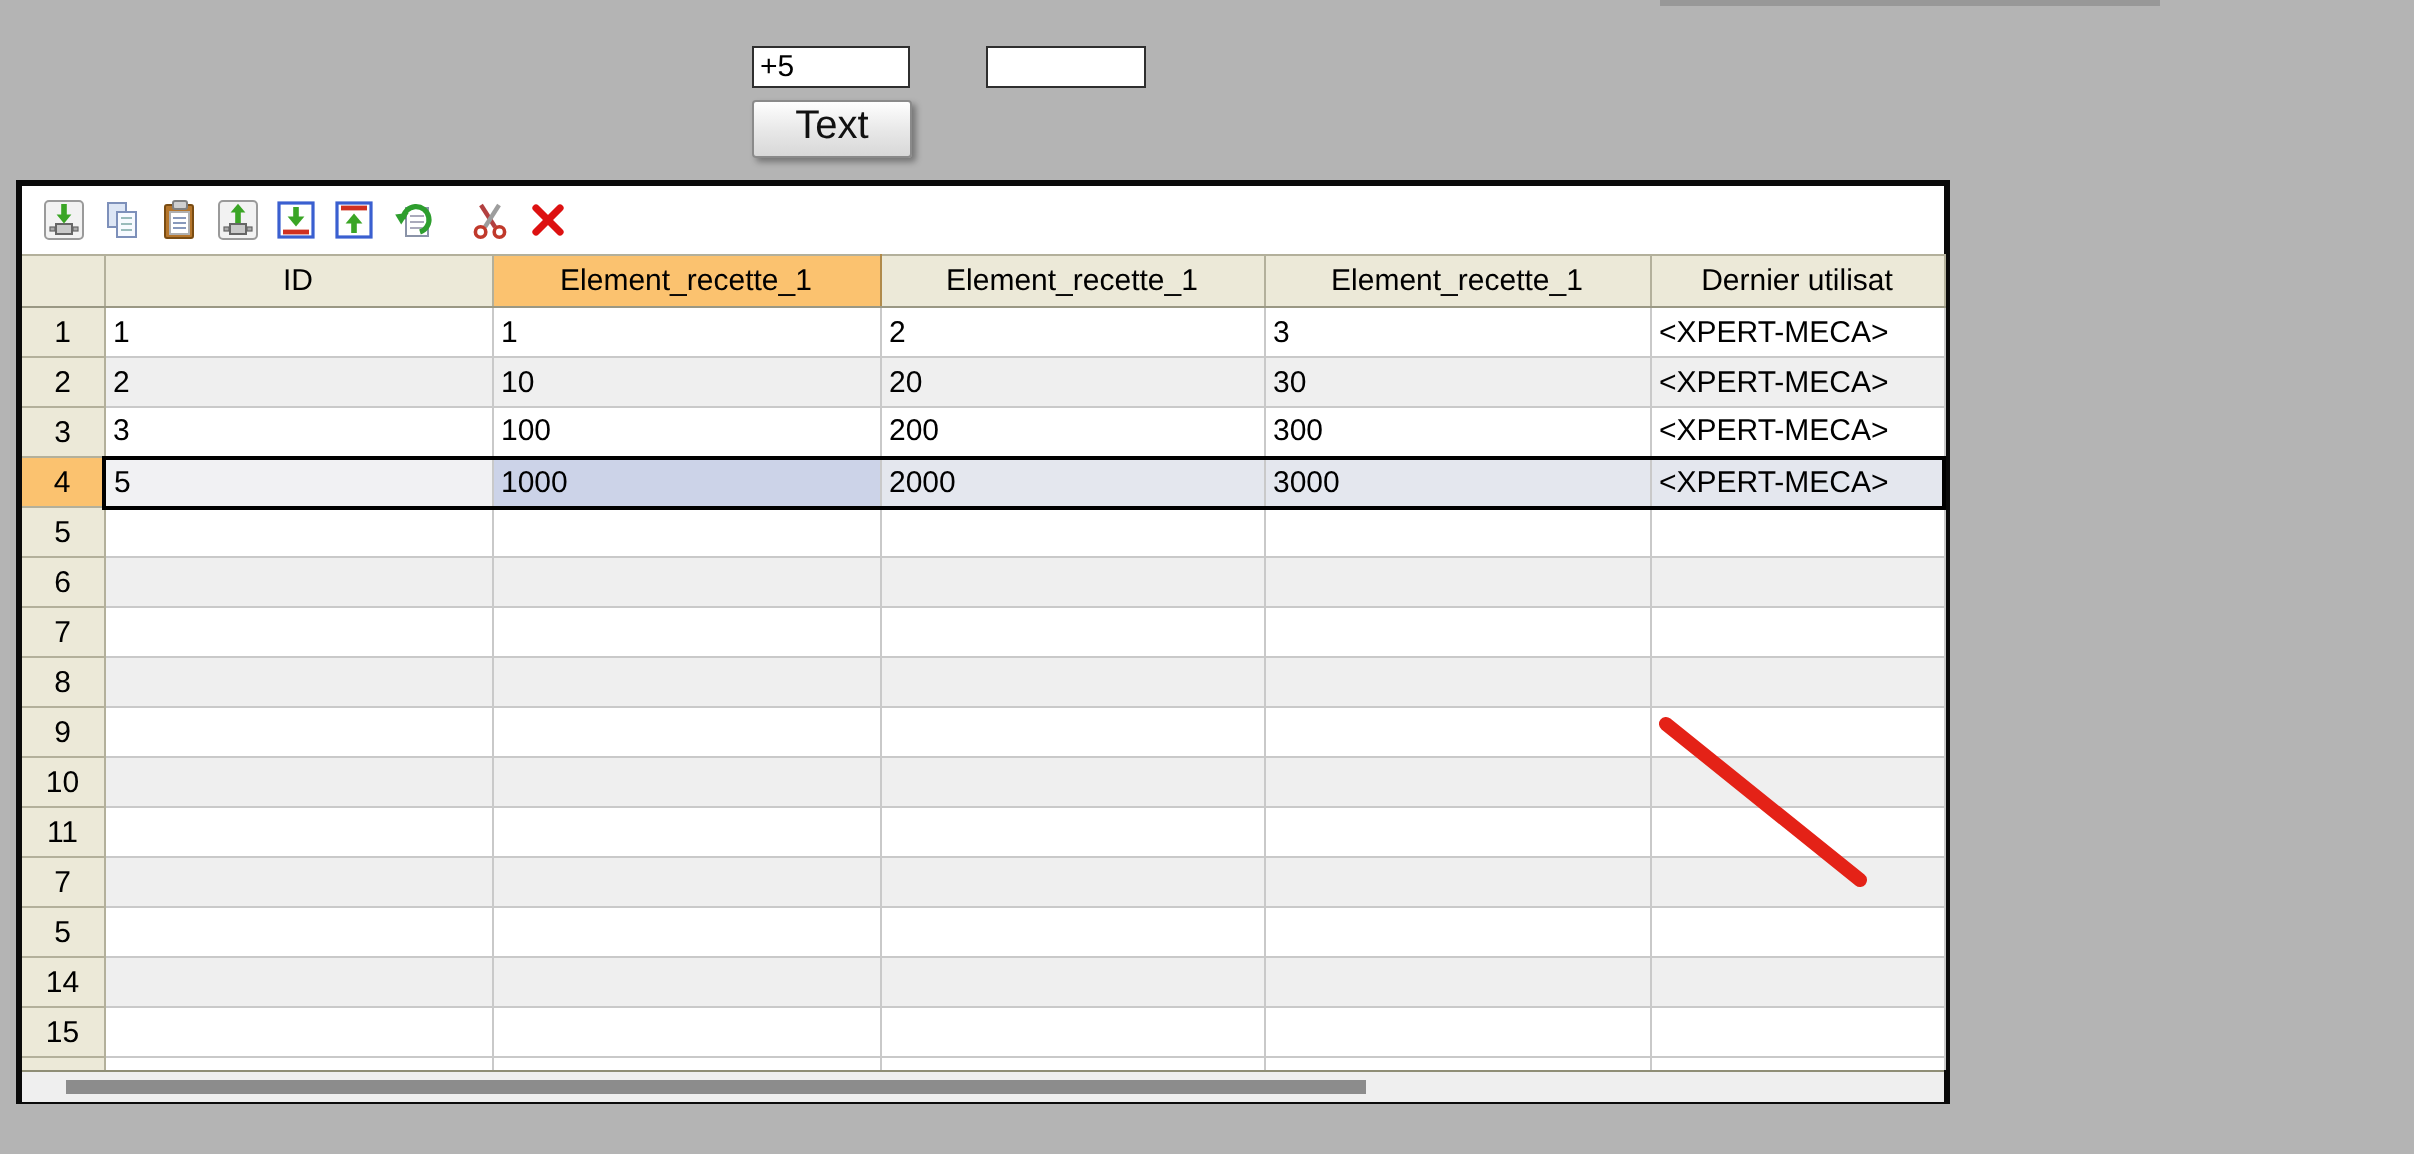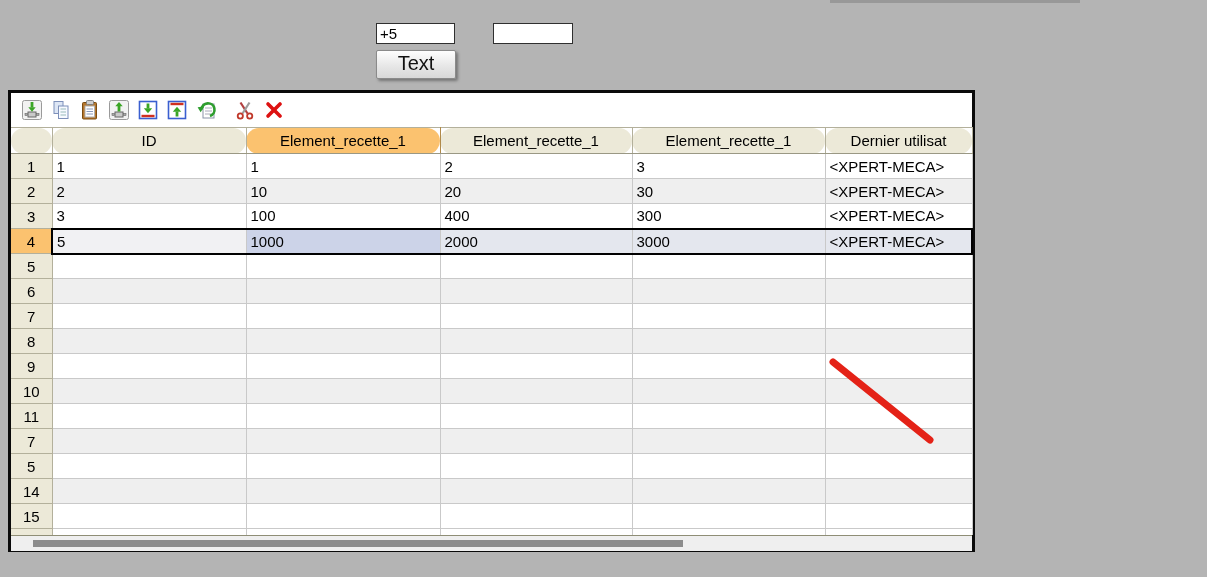--- a/index.html
+++ b/index.html
@@ -31,21 +31,21 @@
     box-sizing:border-box;border:3px solid #0a0a0a;background:#fff;
   }
   .toolbar{height:34px;background:#fff;display:flex;align-items:center;padding-left:10px;}
   .tb-icon{width:22px;height:22px;margin-right:7px;display:inline-block;}
   .tb-icon.gap{margin-left:10px;}
   
   table.grid{border-collapse:collapse;table-layout:fixed;width:961px;font-size:15px;color:#000;}
   th,td{padding:0;margin:0;overflow:hidden;white-space:nowrap;box-sizing:border-box;}
   th.hdr{
     height:26px;background:var(--header-bg,#ece9d8);font-weight:normal;text-align:center;
-    border-right:1px solid #b3b09b;border-bottom:1px solid #9a9884;border-top:1px solid #b3b09b;border-radius:13px;
+    border-right:1px solid #b3b09b;border-bottom:1px solid #9a9884;border-top:1px solid #b3b09b;
   }
   th.hdr.hl{background:var(--highlight-orange,#fbc26f);border-right:1px solid #b08a4a;}
   td.rownum{
     height:25px;background:var(--header-bg,#ece9d8);text-align:center;
     border-right:1px solid #b3b09b;border-bottom:1px solid #b3b09b;
   }
   td.dc{
     height:25px;border-right:1px solid #c9c9c9;border-bottom:1px solid #c9c9c9;
     padding-left:4px;background:#fff;
   }
@@ -179,21 +179,21 @@
           <td class="dc">2</td>
           <td class="dc">10</td>
           <td class="dc">20</td>
           <td class="dc">30</td>
           <td class="dc">&lt;XPERT-MECA&gt;</td>
         </tr>
         <tr class="odd">
           <td class="rownum">3</td>
           <td class="dc">3</td>
           <td class="dc">100</td>
-          <td class="dc">400</td>
+          <td class="dc">200</td>
           <td class="dc">300</td>
           <td class="dc">&lt;XPERT-MECA&gt;</td>
         </tr>
         <tr class="even sel">
           <td class="rownum">4</td>
           <td class="dc c-first">5</td>
           <td class="dc c-active">1000</td>
           <td class="dc">2000</td>
           <td class="dc">3000</td>
           <td class="dc c-last">&lt;XPERT-MECA&gt;</td>

